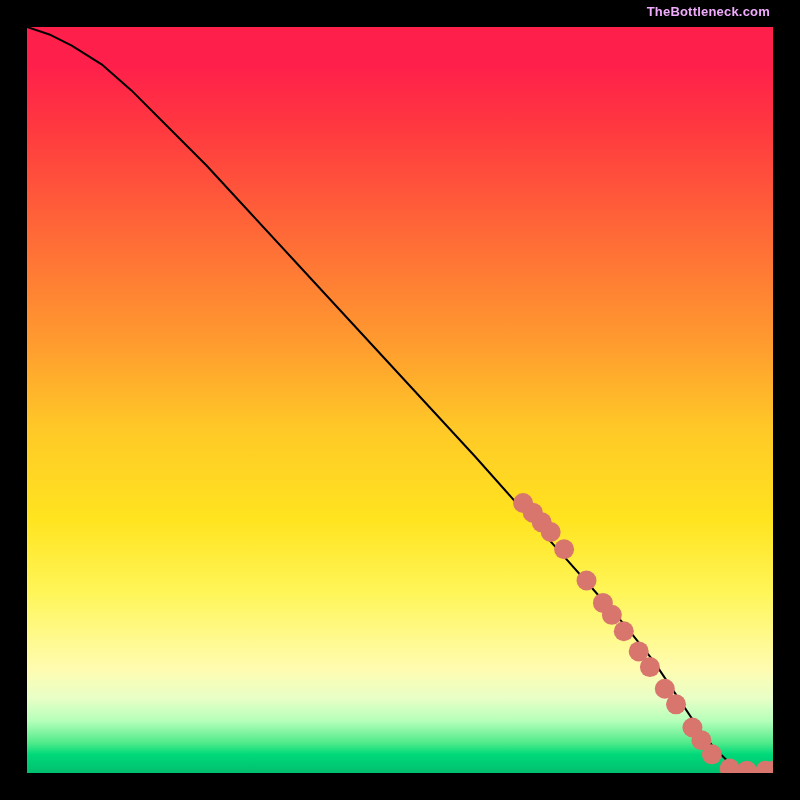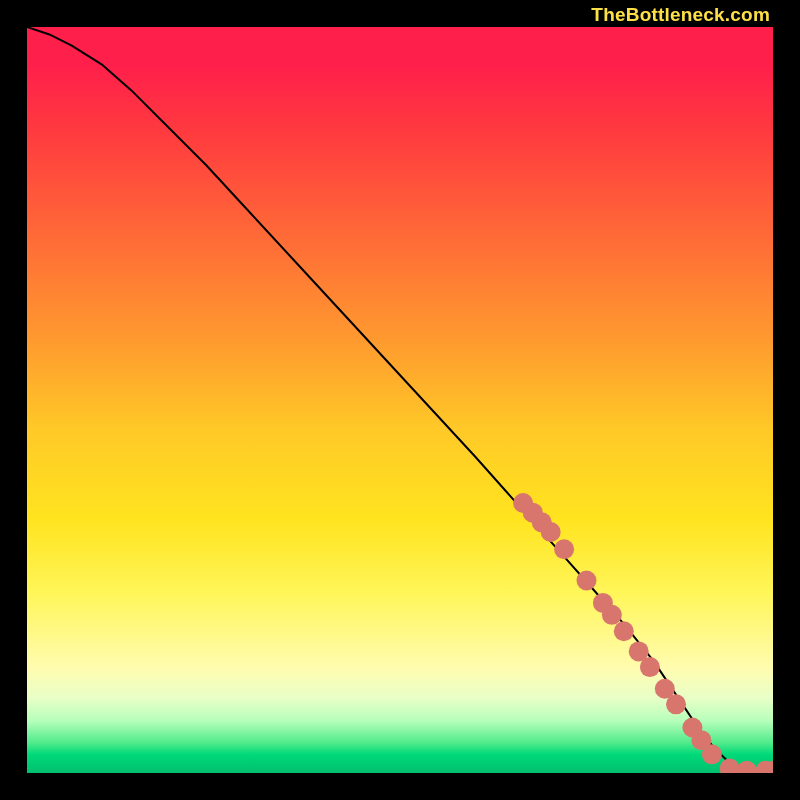--- a/index.html
+++ b/index.html
@@ -42,22 +42,22 @@
       #4fea8a 96%,
       #00d97a 97.5%,
       #00bf6e 100%
     );
   }
   .watermark {
     position: absolute;
     top: 4px;
     right: 30px;
     font-family: Arial, Helvetica, sans-serif;
-    font-size: 19px;
-    color: #fde047;
+    font-size: 13px;
+    color: #f0abfc;
     font-weight: 600;
     letter-spacing: 0.2px;
     user-select: none;
     margin-left: 40px;
   }
   svg.overlay {
     position: absolute;
     inset: 0;
   }
 </style>

